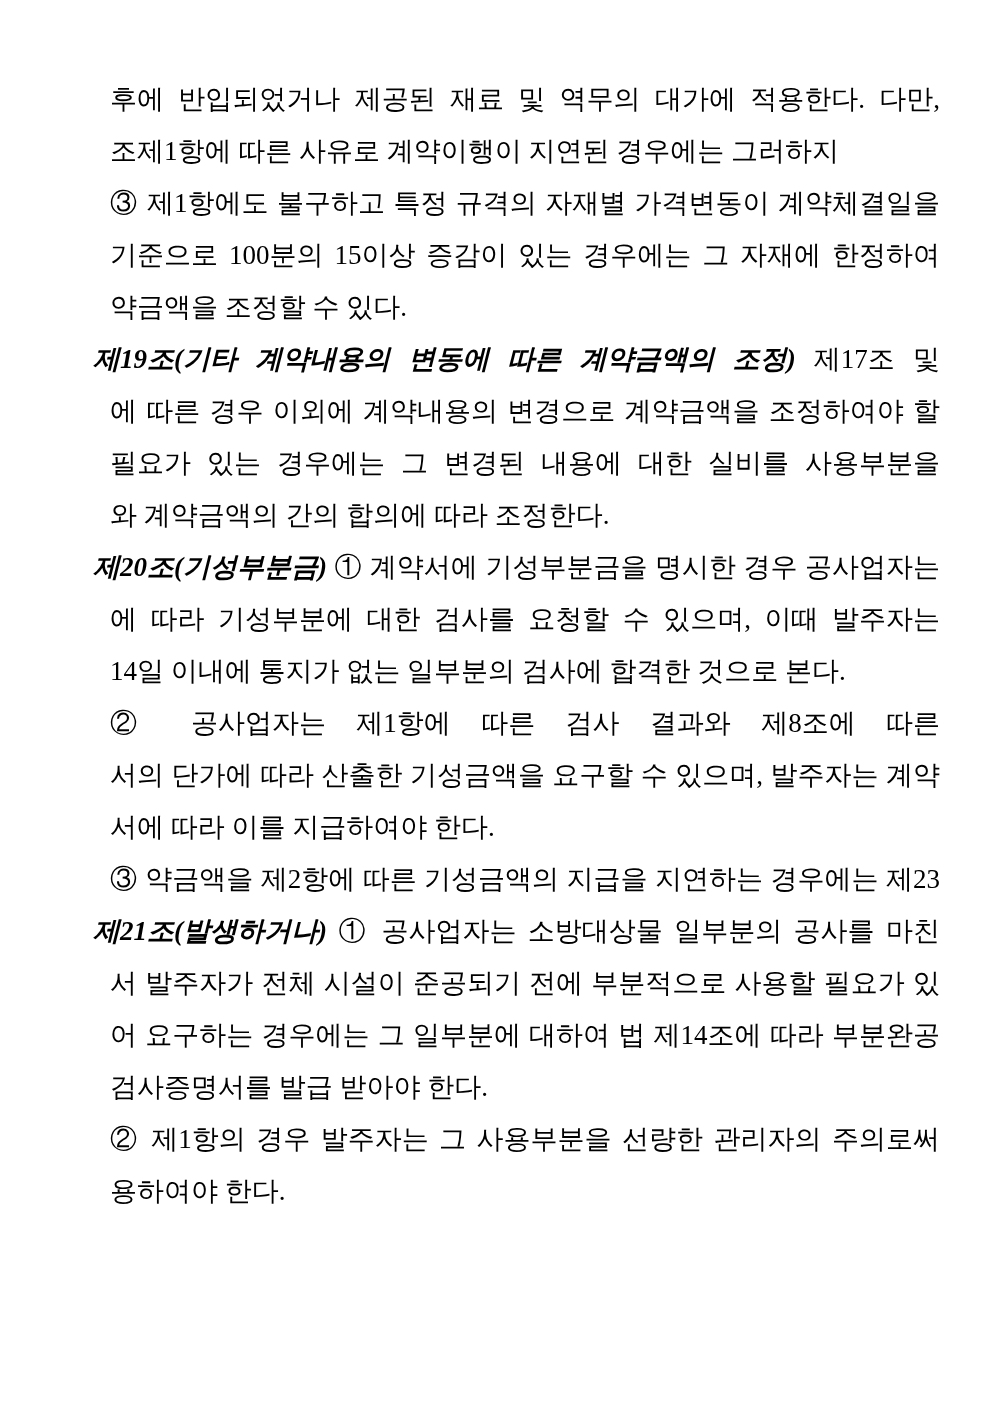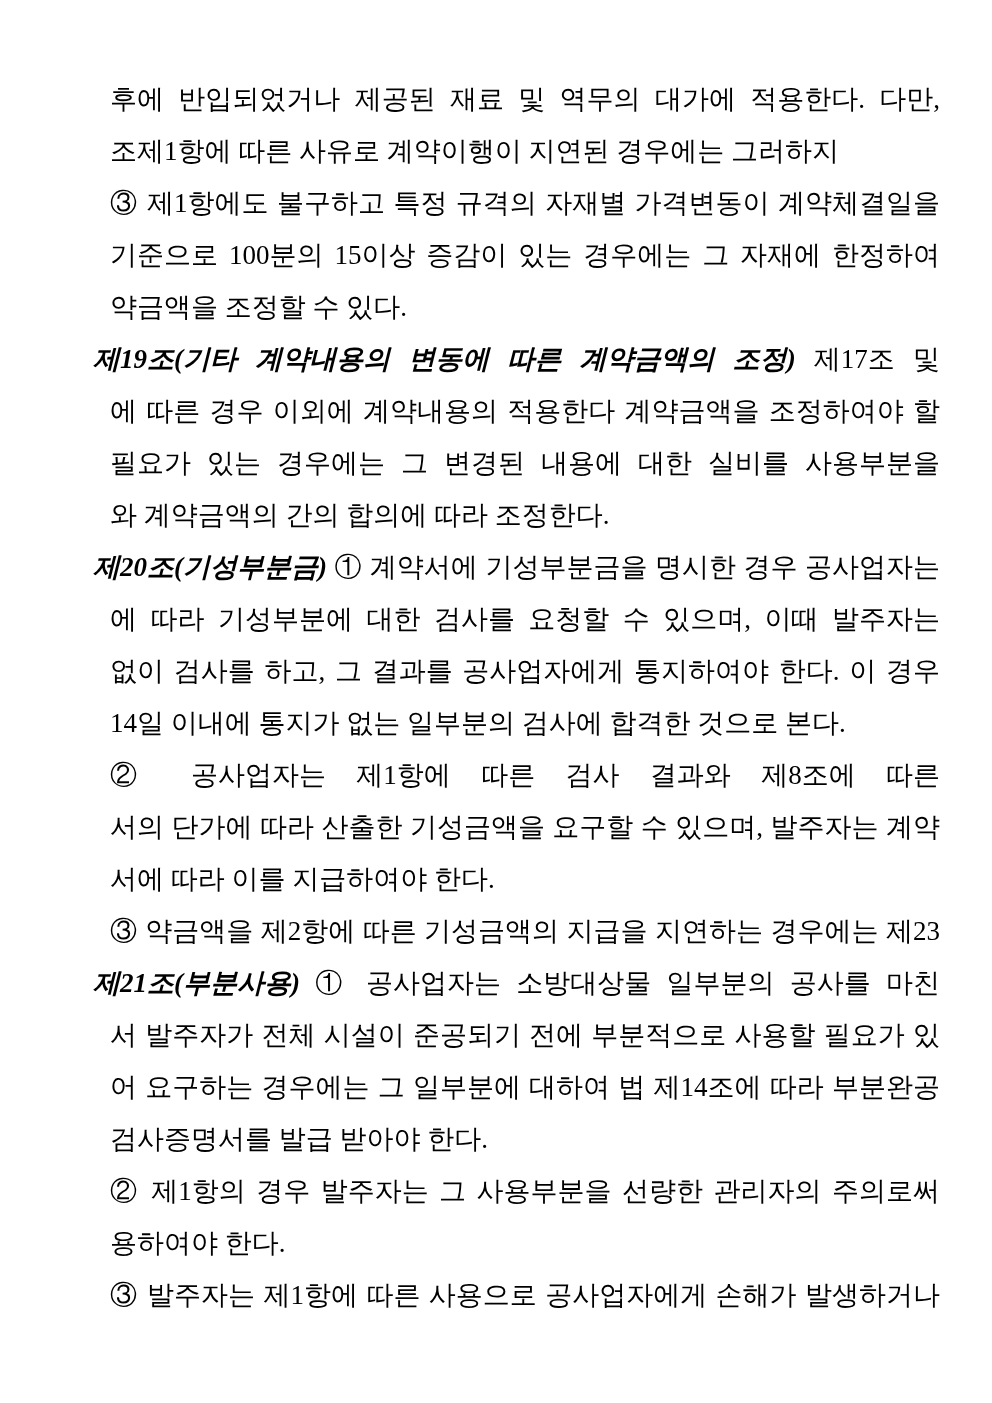--- a/index.html
+++ b/index.html
@@ -55,45 +55,41 @@
         <div class="line j">후에 반입되었거나 제공된 재료 및 역무의 대가에 적용한다. 다만, 제14</div>
         <div class="line">조제1항에 따른 사유로 계약이행이 지연된 경우에는 그러하지 아니하다.</div>
       </div>
       <div class="para item">
         <div class="line j">③ 제1항에도 불구하고 특정 규격의 자재별 가격변동이 계약체결일을</div>
         <div class="line j">기준으로 100분의 15이상 증감이 있는 경우에는 그 자재에 한정하여 계</div>
         <div class="line">약금액을 조정할 수 있다.</div>
       </div>
       <div class="para article">
         <div class="line j outdent"><b class="article-title">제19조(기타 계약내용의 변동에 따른 계약금액의 조정)</b> 제17조 및 제18조</div>
-        <div class="line j">에 따른 경우 이외에 계약내용의 적용한다 계약금액을 조정하여야 할</div>
+        <div class="line j">에 따른 경우 이외에 계약내용의 변경으로 계약금액을 조정하여야 할</div>
         <div class="line j">필요가 있는 경우에는 그 변경된 내용에 대한 실비를 사용부분을 발주자</div>
         <div class="line">와 계약금액의 간의 합의에 따라 조정한다.</div>
       </div>
       <div class="para article">
         <div class="line j outdent"><b class="article-title">제20조(기성부분금)</b> ① 계약서에 기성부분금을 명시한 경우 공사업자는 이</div>
         <div class="line j">에 따라 기성부분에 대한 검사를 요청할 수 있으며, 이때 발주자는 지체</div>
-        <div class="line j">없이 검사를 하고, 그 결과를 공사업자에게 통지하여야 한다. 이 경우</div>
         <div class="line">14일 이내에 통지가 없는 일부분의 검사에 합격한 것으로 본다.</div>
       </div>
       <div class="para item">
         <div class="line j">② 공사업자는 제1항에 따른 검사 결과와 제8조에 따른 공사비산출내역</div>
         <div class="line j">서의 단가에 따라 산출한 기성금액을 요구할 수 있으며, 발주자는 계약</div>
         <div class="line">서에 따라 이를 지급하여야 한다.</div>
       </div>
       <div class="para item">
         <div class="line j">③ 약금액을 제2항에 따른 기성금액의 지급을 지연하는 경우에는 제23</div>
       </div>
       <div class="para article">
-        <div class="line j outdent"><b class="article-title">제21조(부분사용)</b> ① 공사업자는 소방대상물 일부분의 공사를 마친 경우로</div>
+        <div class="line j outdent"><b class="article-title">제21조(발생하거나)</b> ① 공사업자는 소방대상물 일부분의 공사를 마친 경우로</div>
         <div class="line j">서 발주자가 전체 시설이 준공되기 전에 부분적으로 사용할 필요가 있</div>
         <div class="line j">어 요구하는 경우에는 그 일부분에 대하여 법 제14조에 따라 부분완공</div>
         <div class="line">검사증명서를 발급 받아야 한다.</div>
       </div>
       <div class="para item">
         <div class="line j">② 제1항의 경우 발주자는 그 사용부분을 선량한 관리자의 주의로써 사</div>
         <div class="line">용하여야 한다.</div>
       </div>
-      <div class="para item">
-        <div class="line j">③ 발주자는 제1항에 따른 사용으로 공사업자에게 손해가 발생하거나</div>
-      </div>
     </div>
 </div>
 
 </body></html>

